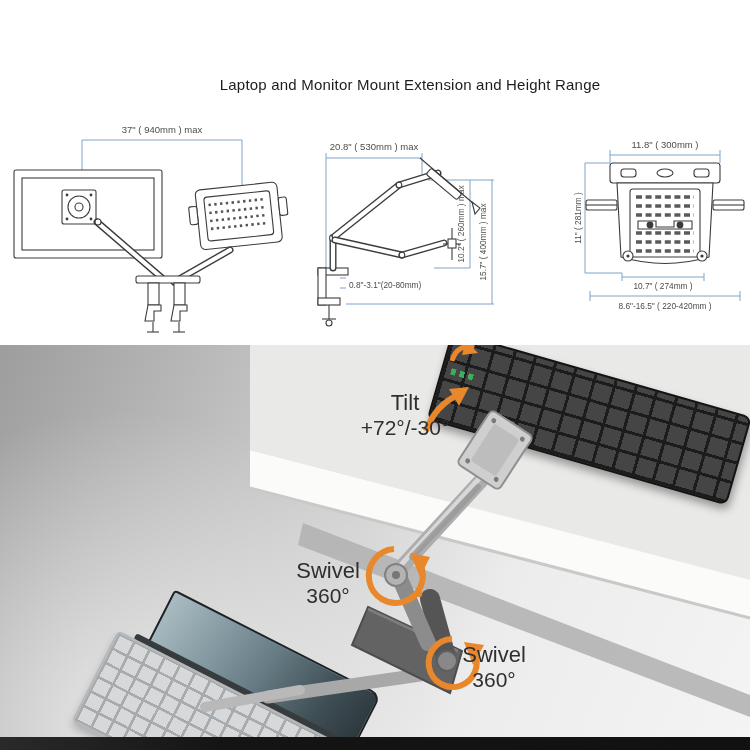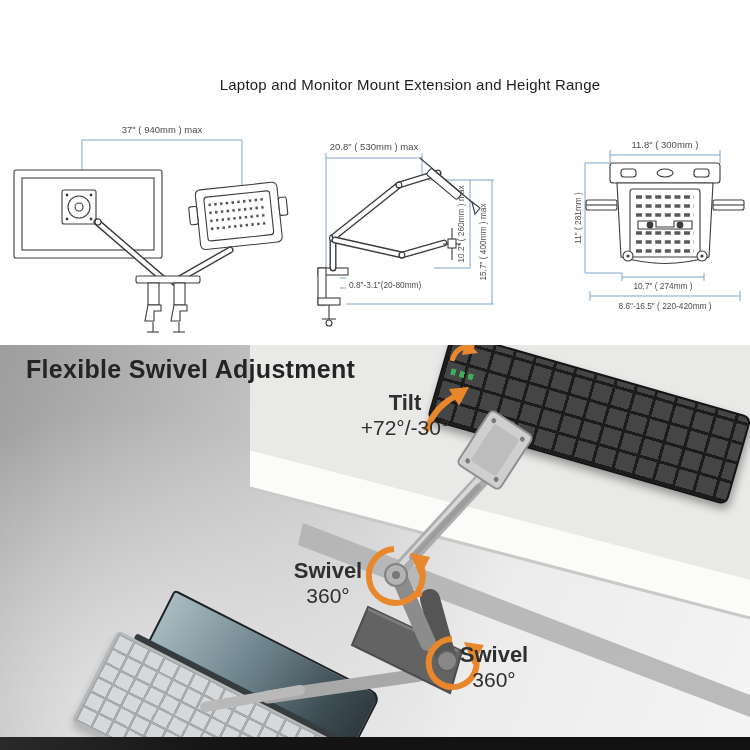--- a/index.html
+++ b/index.html
@@ -43,21 +43,21 @@
              background:linear-gradient(100deg,#a9bcc2,#6d838c 45%,#3e4d54 80%,#2d383d);}
   .lp-hinge{position:absolute;left:18px;top:56px;width:250px;height:7px;background:#373c3f;border-radius:3px;}
   .lp-deck{position:absolute;left:0px;top:62px;width:252px;height:98px;border-radius:5px;
            border:2px solid #b4b8ba;box-shadow:2px 5px 8px rgba(0,0,0,.22);
            background:
              repeating-linear-gradient(0deg,#a7abad 0 2.6px,rgba(0,0,0,0) 2.6px 16px),
              repeating-linear-gradient(90deg,#a7abad 0 2.6px,rgba(0,0,0,0) 2.6px 17px),
              #d6d8d9;}
   .photo-art{left:0;top:0;}
   .label{position:absolute;text-align:center;color:#2f2f2f;line-height:1.12;}
-  .label .l1{font-size:22px;font-weight:700;}
+  .label .l1{font-size:22px;font-weight:400;}
   .label .l2{font-size:21px;font-weight:400;}
   .bottom-strip{position:absolute;left:0;top:392px;width:750px;height:13px;
                 background:linear-gradient(90deg,#2a2a2a,#141414 30%,#111);}
 </style>
 </head>
 <body>
 
 <div class="canvas">
 
   <div class="top-section">
@@ -203,21 +203,20 @@
 
   <div class="photo">
 
     <svg class="photo-art" width="750" height="405" viewBox="0 0 750 405">
       <polygon points="250,105 750,235 750,-10 250,-10" fill="#e9e9e7"></polygon>
       <polygon points="250,105 750,235 750,274 250,144" fill="#fbfbfa"></polygon>
       <line x1="250" y1="143" x2="750" y2="273" stroke="#c9c9c7" stroke-width="3"></line>
       <polygon points="303,178 750,350 750,372 298,200" fill="#b2b2b2" opacity="0.88"></polygon>
     </svg>
 
-    <div class="photo-heading">Flexible Swivel Adjustment</div>
 
     <div class="keyboard">
         <div class="kb-leds"></div>
       </div>
 
     <div class="laptop">
       <div class="lp-screen"></div>
       <div class="lp-hinge"></div>
       <div class="lp-deck"></div>
     </div>

